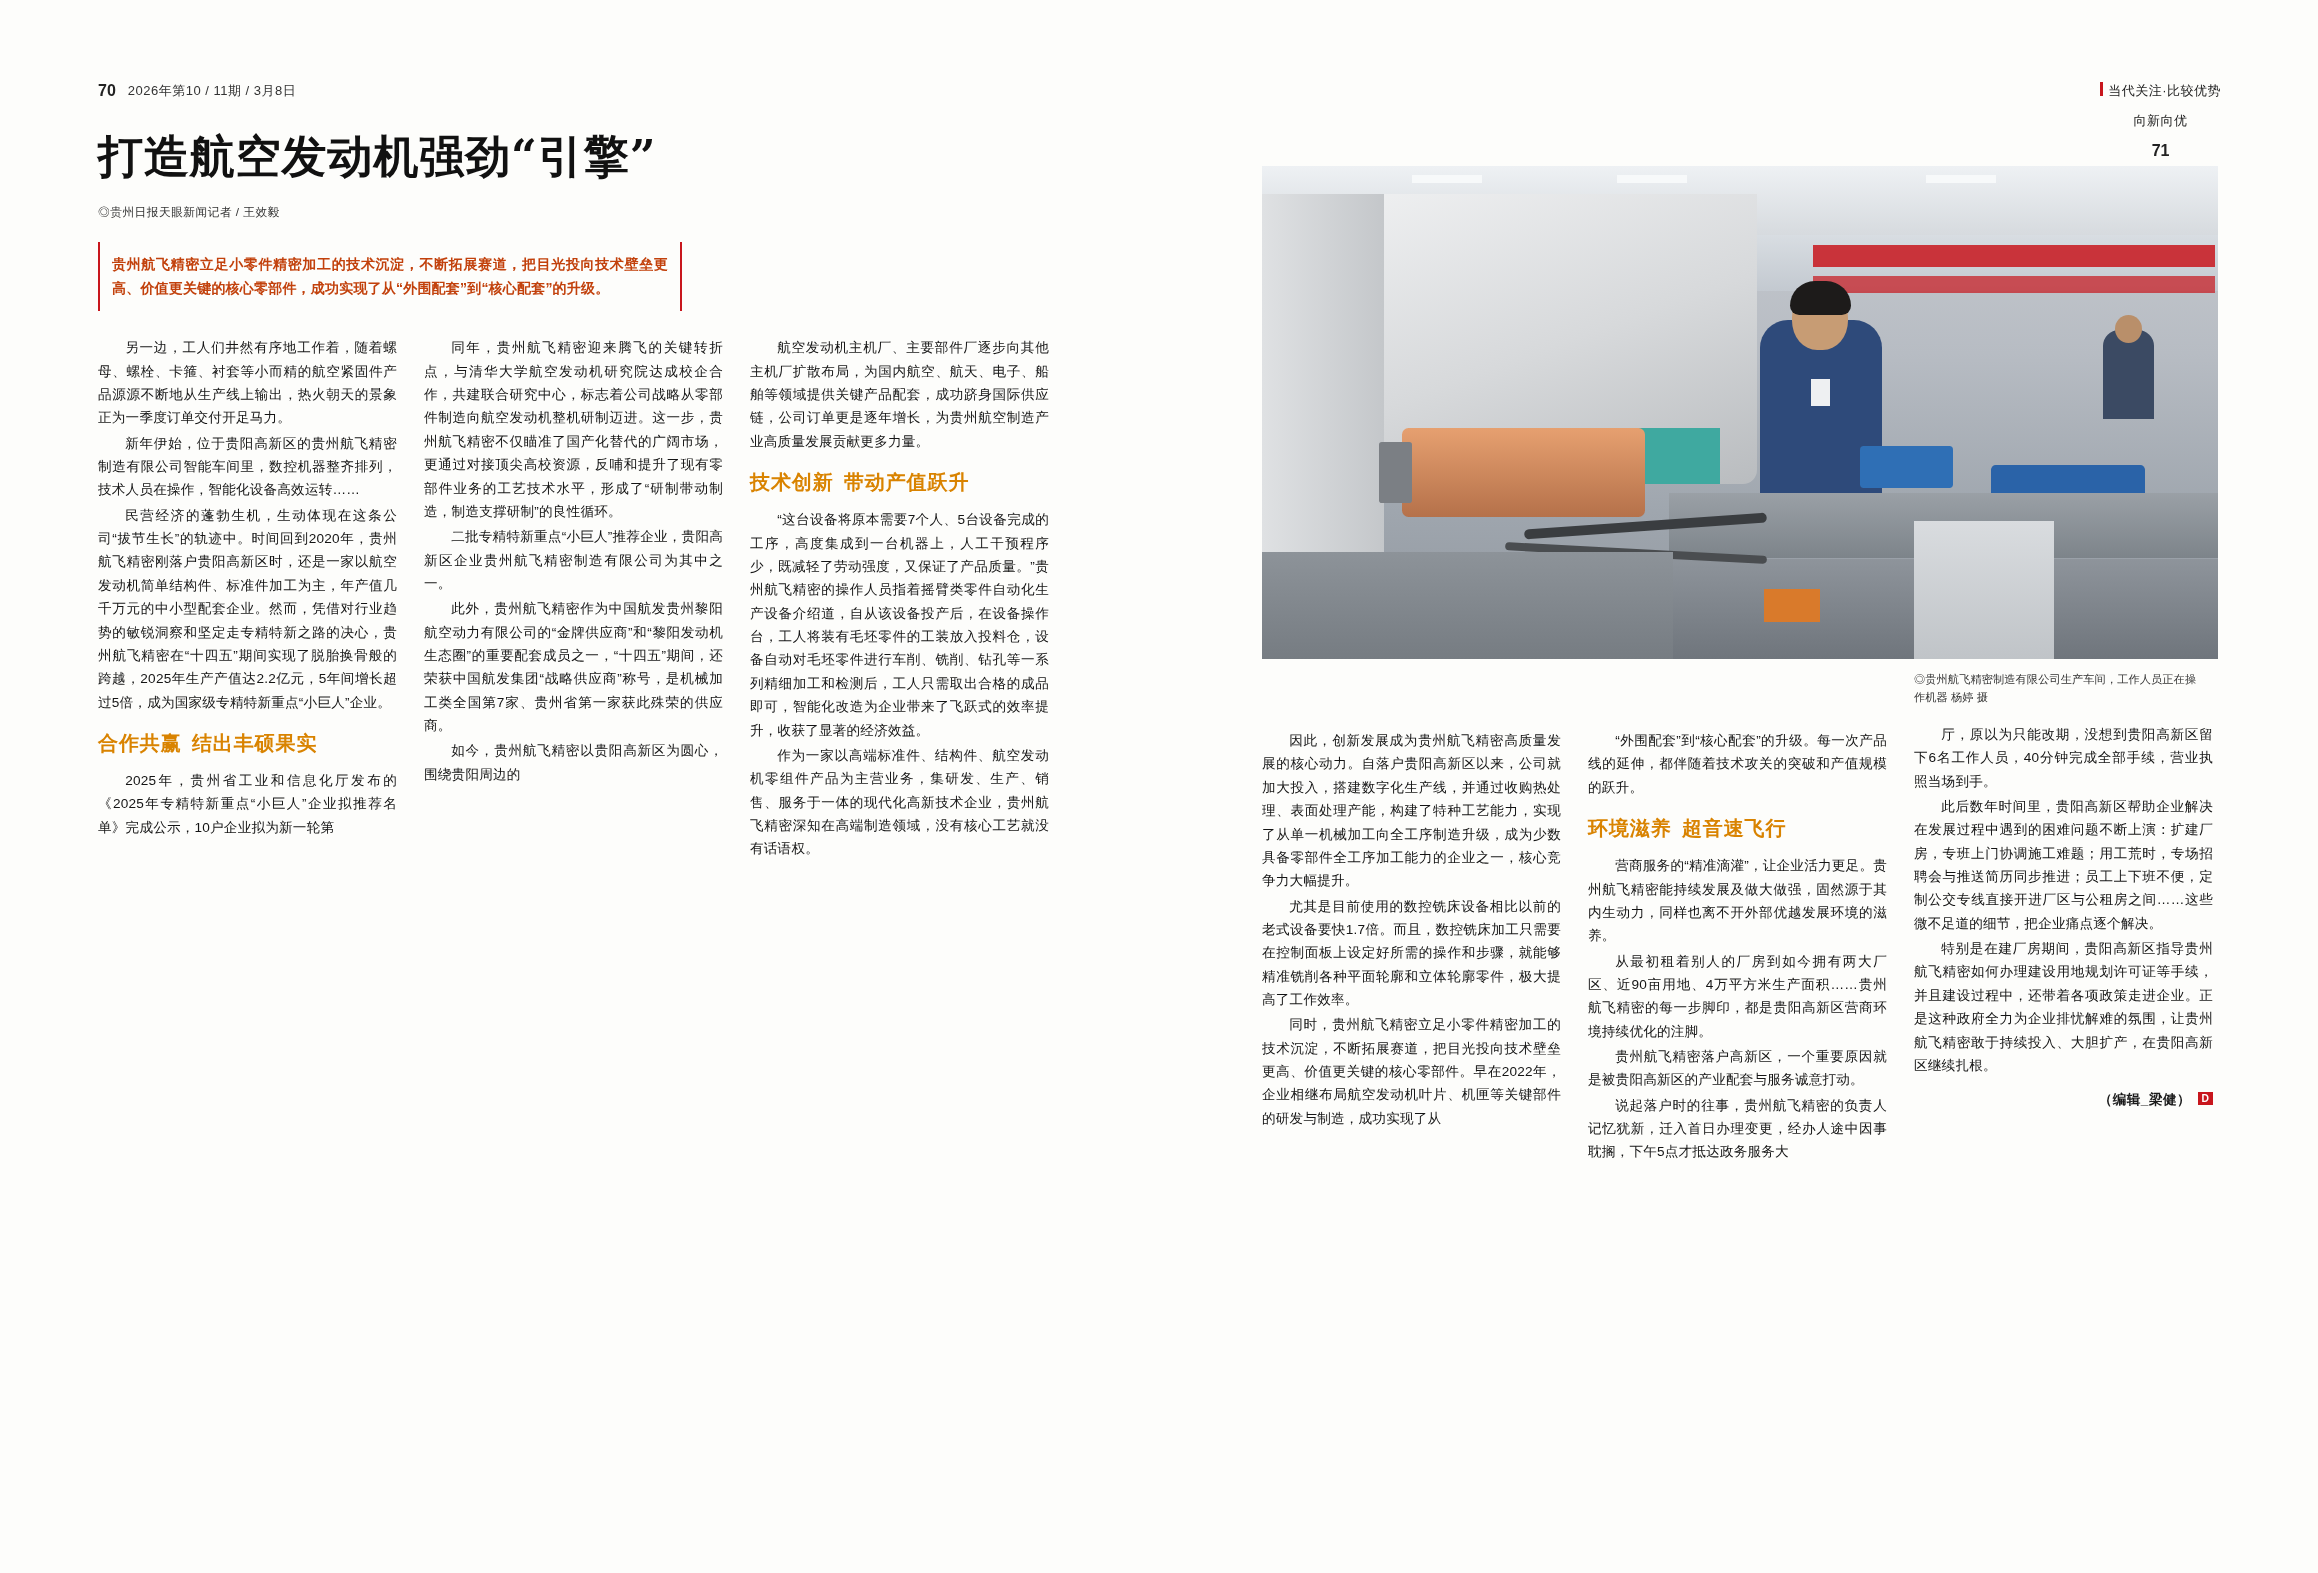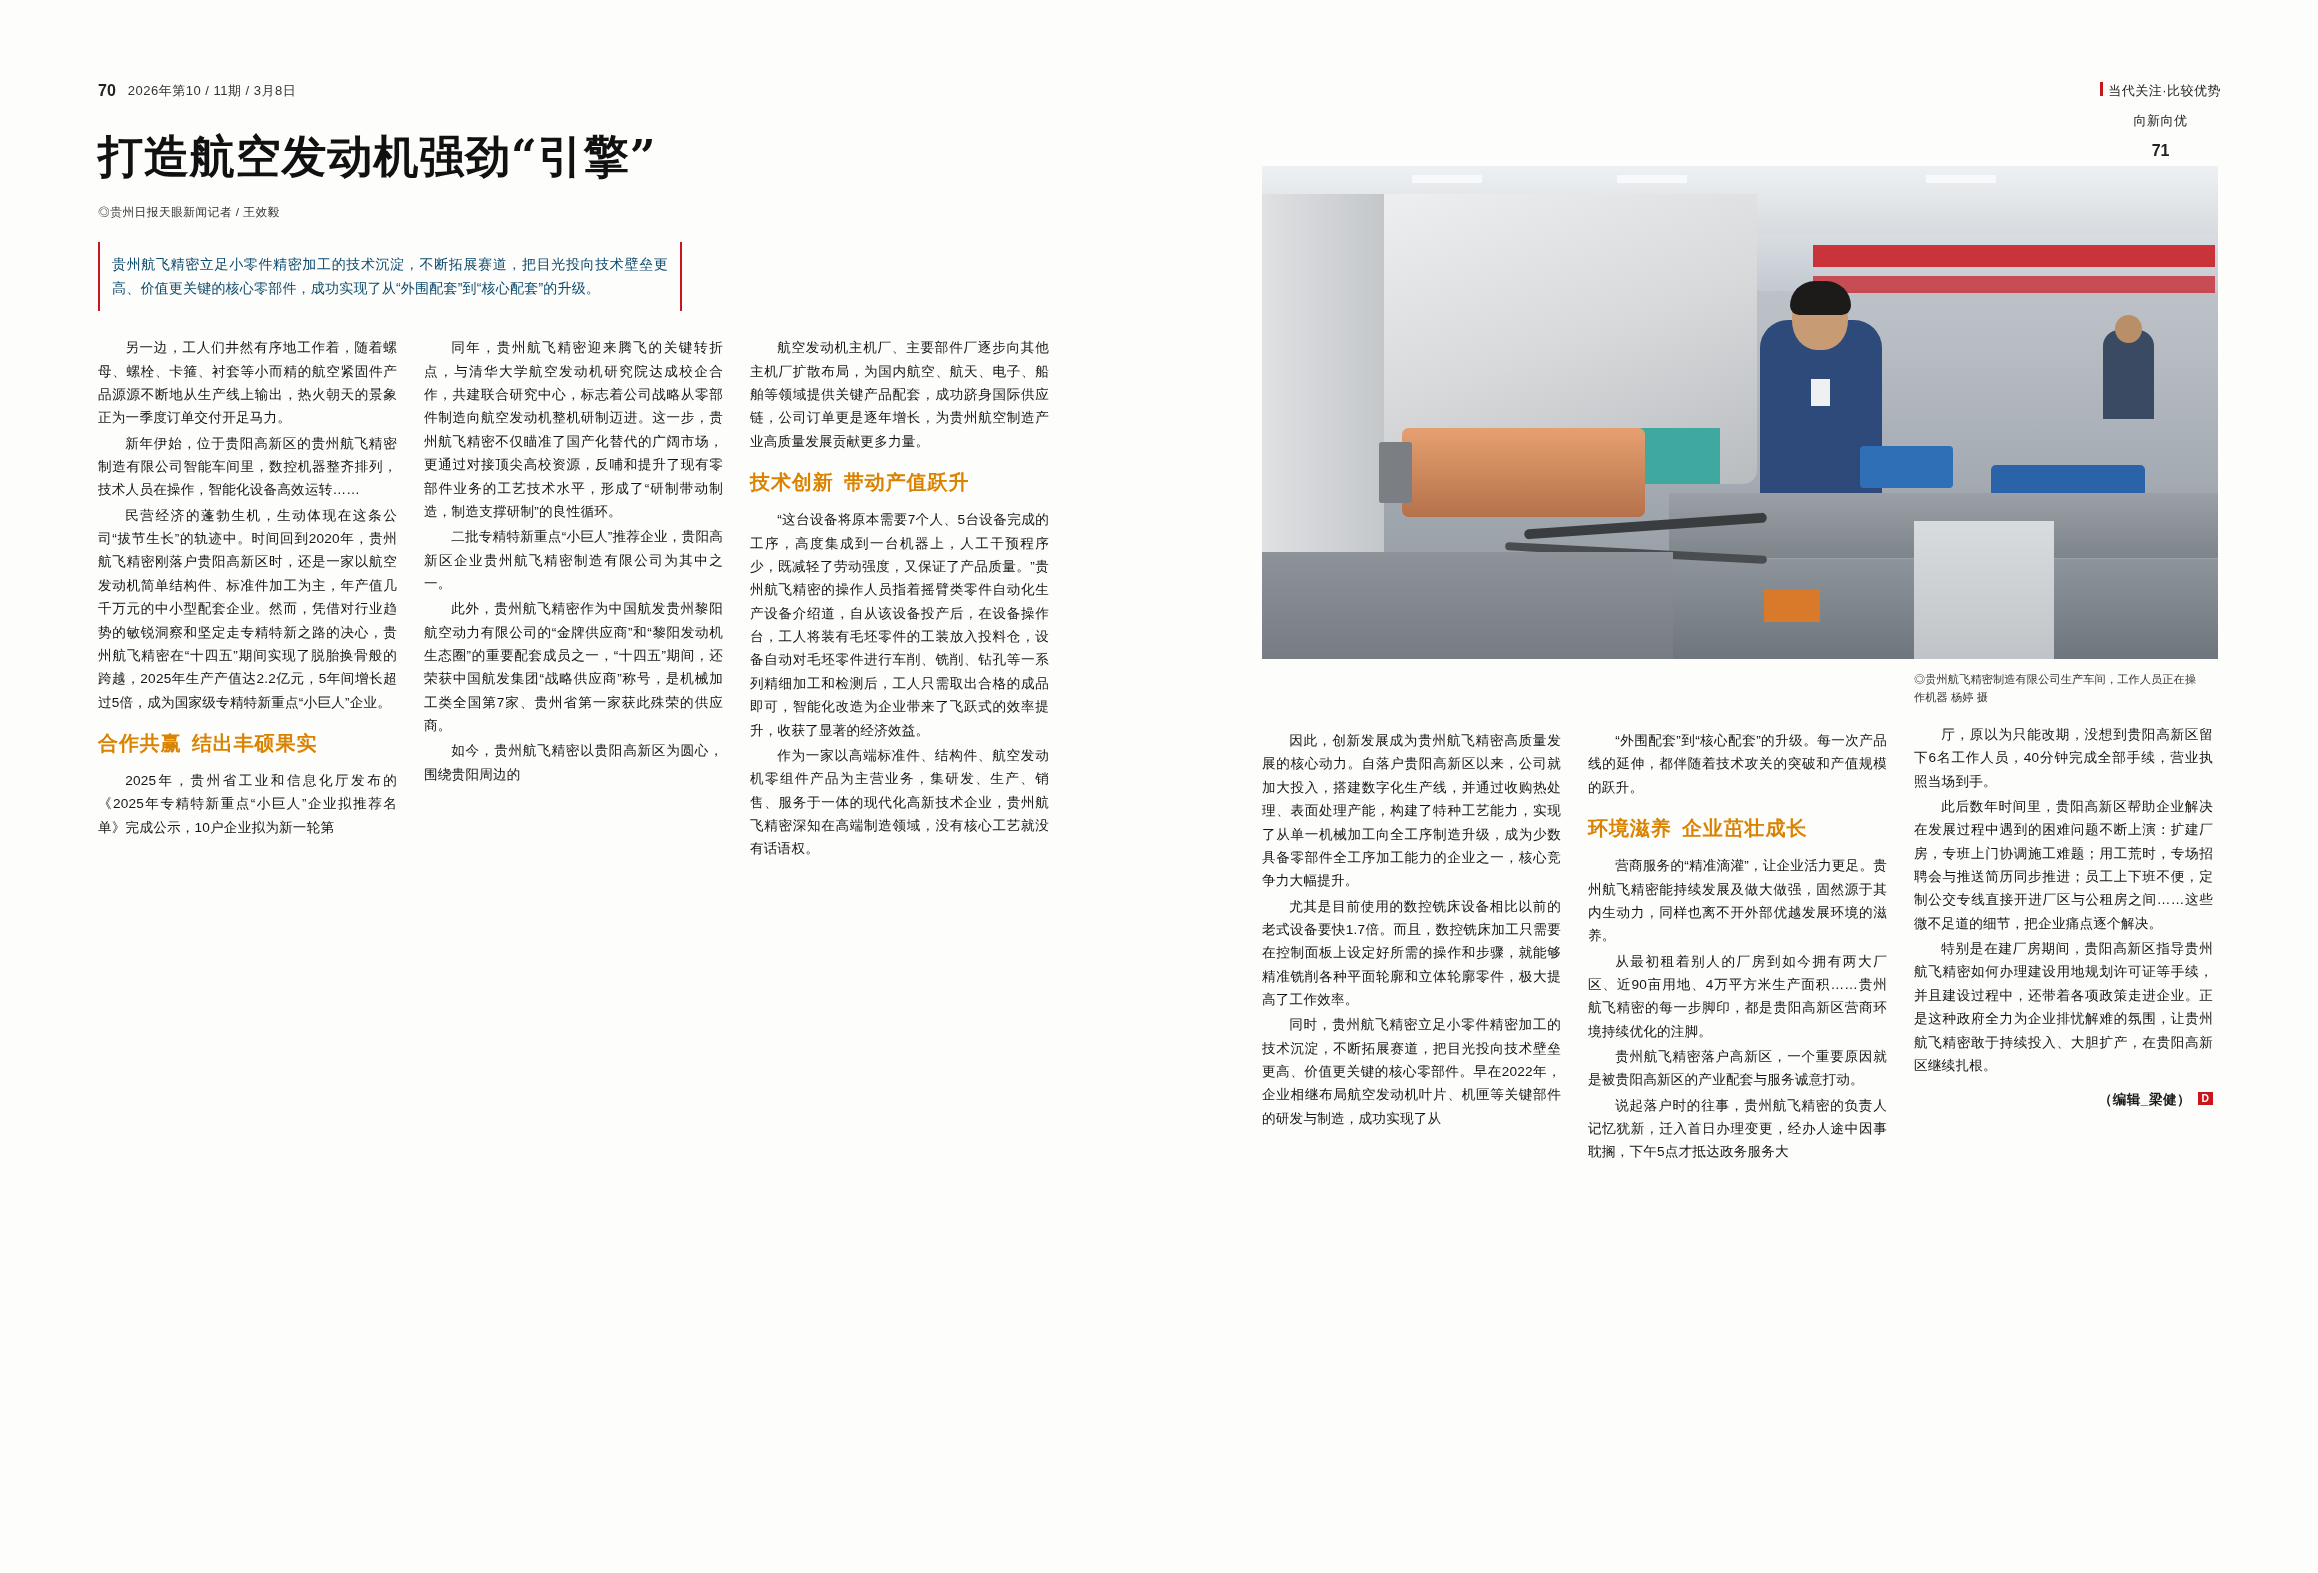--- a/index.html
+++ b/index.html
@@ -100,22 +100,22 @@
     border-left: 2.3px solid #c8161d;
     border-right: 2.3px solid #c8161d;
     padding: 10.3px 12px 11.2px 12px;
     margin-bottom: 25px;
     width: 584px;
     box-sizing: border-box;
   }
   .lead-text {
     font-size: 14px;
     line-height: 1.72;
-    color: #0c4a6e;
-    font-weight: normal;
+    color: #c2410c;
+    font-weight: bold;
     letter-spacing: 0.2px;
     text-align: justify;
   }
 
   
   .cols {
     display: flex;
     gap: 27px;
   }
   .col {
@@ -385,21 +385,21 @@
       <div class="col">
         <div style="height:70px"></div>
         <p>因此，创新发展成为贵州航飞精密高质量发展的核心动力。自落户贵阳高新区以来，公司就加大投入，搭建数字化生产线，并通过收购热处理、表面处理产能，构建了特种工艺能力，实现了从单一机械加工向全工序制造升级，成为少数具备零部件全工序加工能力的企业之一，核心竞争力大幅提升。</p>
         <p>尤其是目前使用的数控铣床设备相比以前的老式设备要快1.7倍。而且，数控铣床加工只需要在控制面板上设定好所需的操作和步骤，就能够精准铣削各种平面轮廓和立体轮廓零件，极大提高了工作效率。</p>
         <p>同时，贵州航飞精密立足小零件精密加工的技术沉淀，不断拓展赛道，把目光投向技术壁垒更高、价值更关键的核心零部件。早在2022年，企业相继布局航空发动机叶片、机匣等关键部件的研发与制造，成功实现了从</p>
       </div>
       <div class="col">
         <div style="height:70px"></div>
         <p>“外围配套”到“核心配套”的升级。每一次产品线的延伸，都伴随着技术攻关的突破和产值规模的跃升。</p>
         <div class="subhead">
-          <span>环境滋养</span><span class="gap"></span><span>企业茁壮成长</span>
+          <span>环境滋养</span><span class="gap"></span><span>超音速飞行</span>
         </div>
         <p>营商服务的“精准滴灌”，让企业活力更足。贵州航飞精密能持续发展及做大做强，固然源于其内生动力，同样也离不开外部优越发展环境的滋养。</p>
         <p>从最初租着别人的厂房到如今拥有两大厂区、近90亩用地、4万平方米生产面积……贵州航飞精密的每一步脚印，都是贵阳高新区营商环境持续优化的注脚。</p>
         <p>贵州航飞精密落户高新区，一个重要原因就是被贵阳高新区的产业配套与服务诚意打动。</p>
         <p>说起落户时的往事，贵州航飞精密的负责人记忆犹新，迁入首日办理变更，经办人途中因事耽搁，下午5点才抵达政务服务大</p>
       </div>
       <div class="col caption-col">
         <div class="caption">◎贵州航飞精密制造有限公司生产车间，工作人员正在操作机器  杨婷  摄</div>
         <div style="height:16px"></div>
         <p>厅，原以为只能改期，没想到贵阳高新区留下6名工作人员，40分钟完成全部手续，营业执照当场到手。</p>

